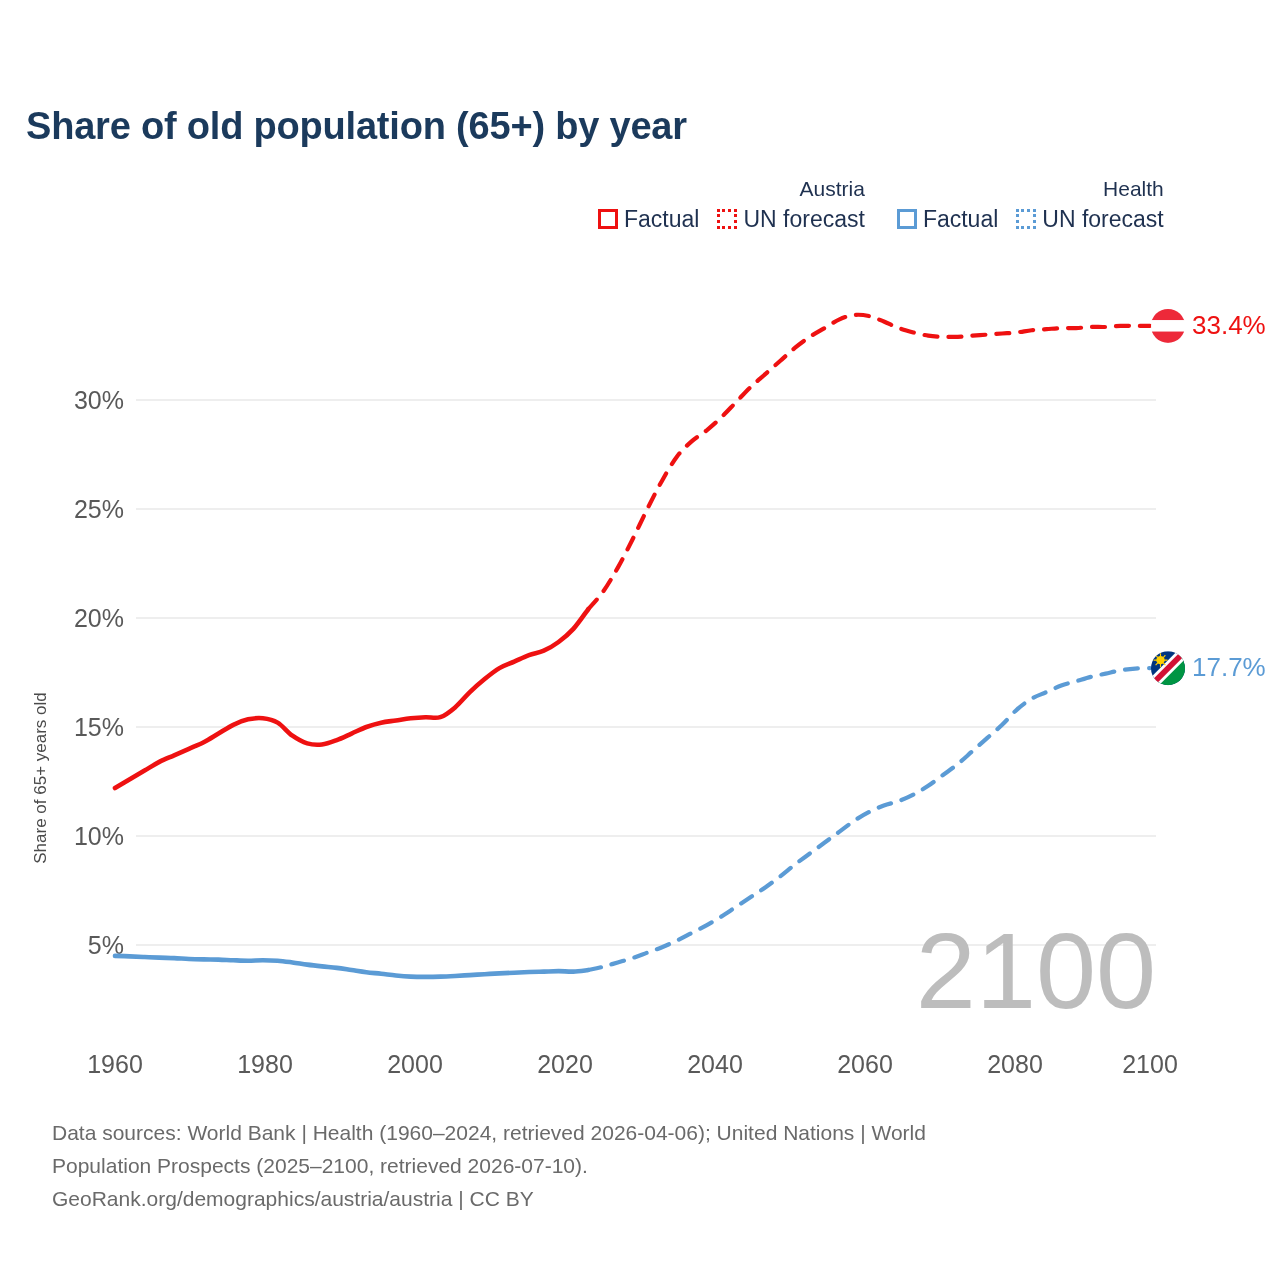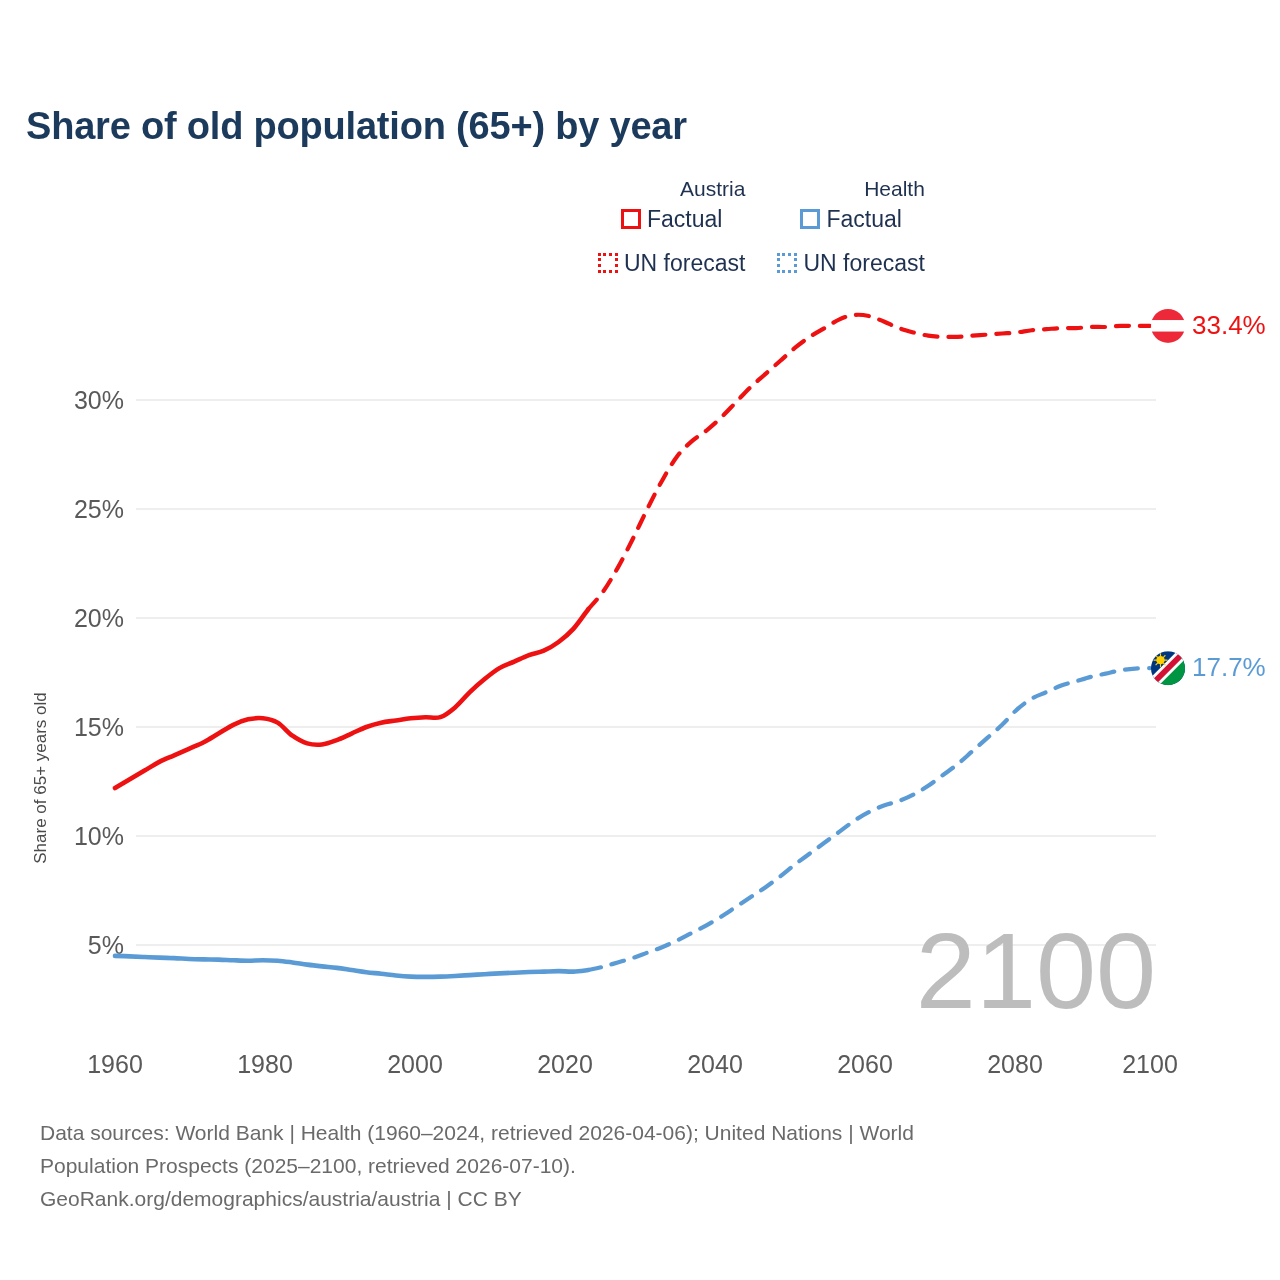--- a/index.html
+++ b/index.html
@@ -49,21 +49,21 @@
     align-items: flex-end;
   }
   .legend-country {
     font-size: 21px;
     color: #1f3150;
     line-height: 26px;
     padding-left: 2px;
   }
   .legend-entries {
     display: flex;
-    flex-direction: column;
+    flex-direction: row;
     align-items: center;
     gap: 18px;
   }
   .legend-entry {
     display: flex;
     flex-direction: row;
     align-items: center;
     gap: 6px;
   }
   .swatch {
@@ -124,21 +124,21 @@
     dominant-baseline: middle;
   }
   .series-line {
     fill: none;
     stroke-linecap: round;
     stroke-linejoin: round;
   }
   
   .footer {
     position: absolute;
-    left: 40px;
+    left: 52px;
     top: 1083px;
     width: 1200px;
     font-size: 21px;
     line-height: 33px;
     color: #6a6a6a;
   }
   .footer div { white-space: nowrap; }
 </style>
 </head>
 <body>

